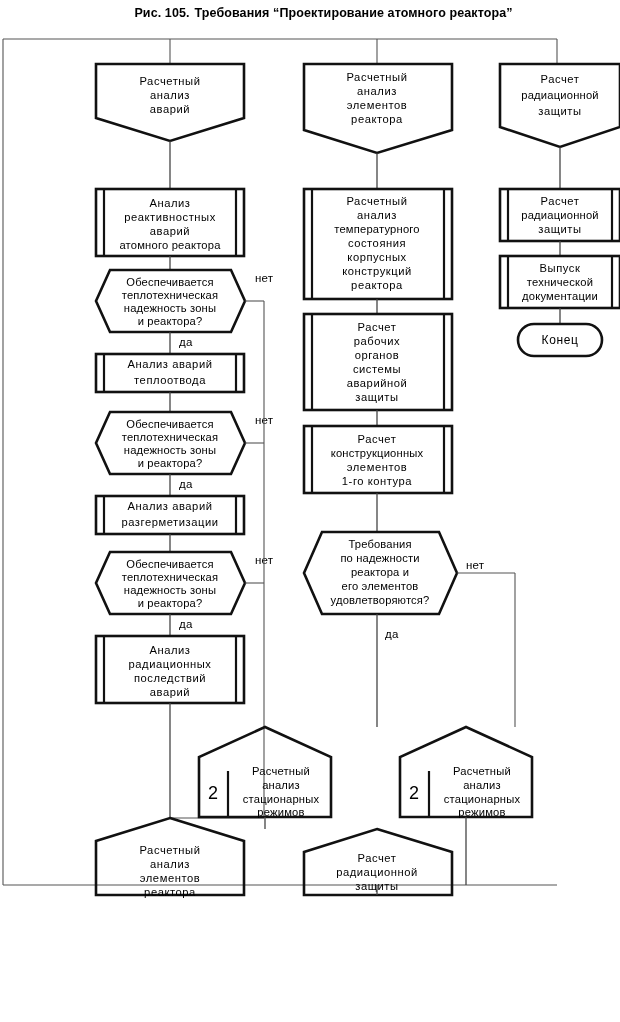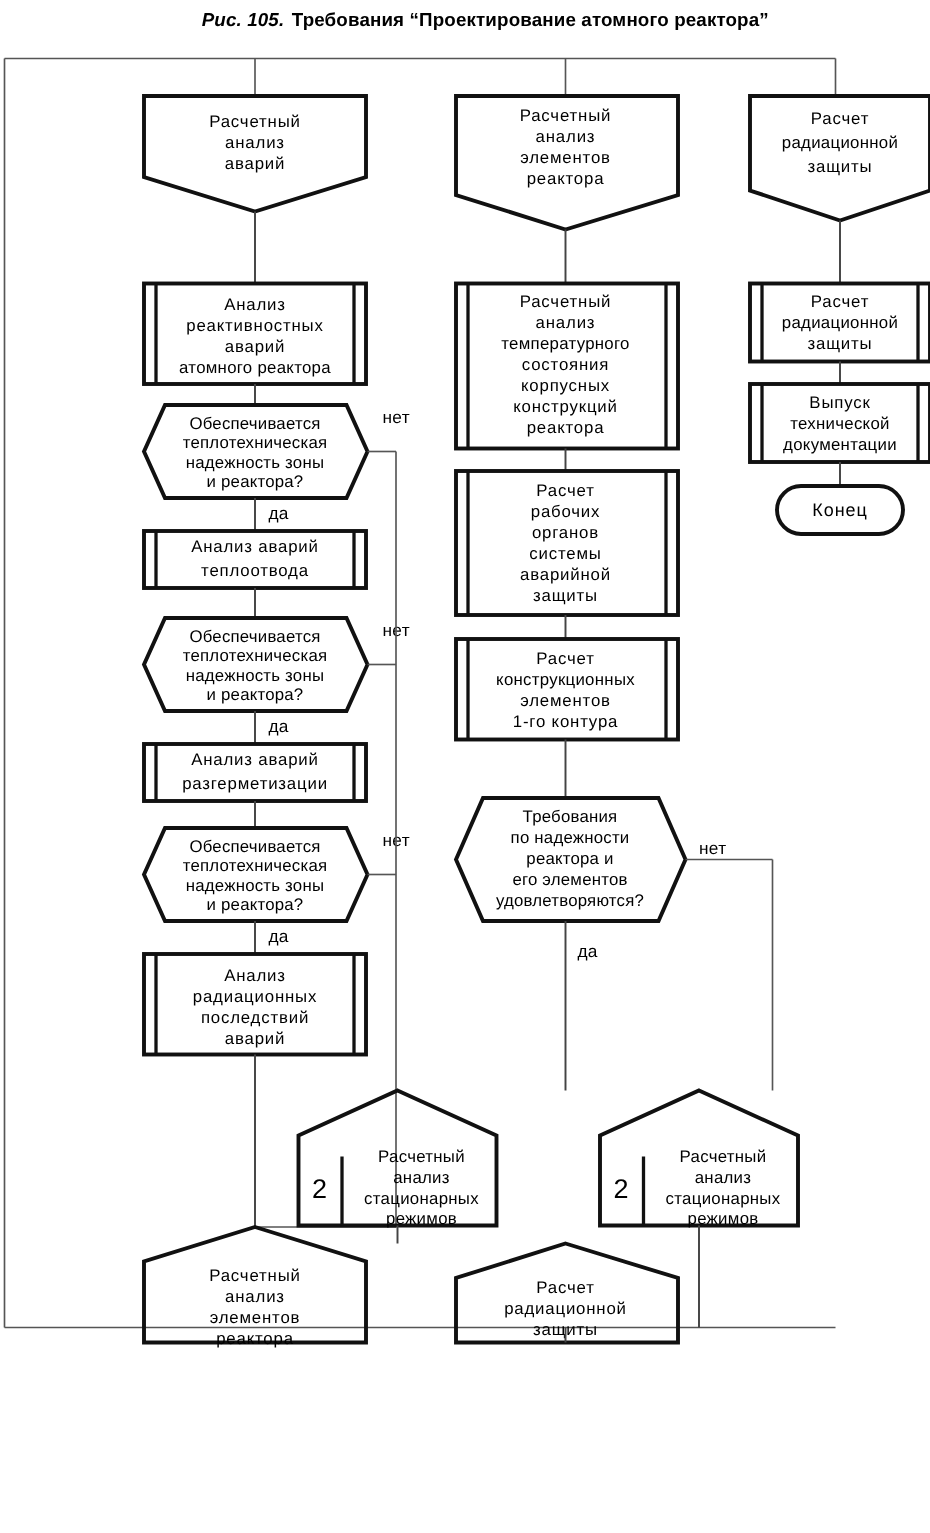--- a/index.html
+++ b/index.html
@@ -21,21 +21,20 @@
     left: 0;
     top: 6px;
     width: 620px;
     text-align: center;
     font-size: 12.5px;
     font-weight: bold;
     letter-spacing: 0.1px;
     white-space: nowrap;
   }
   #figure-title .figno {
-    font-style: italic;
     margin-left: 27px;
   }
   #figure-title .figno-sp {
     display: inline-block;
     width: 5px;
   }
   #chart-area {
     position: absolute;
     left: 0;
     top: 34px;

